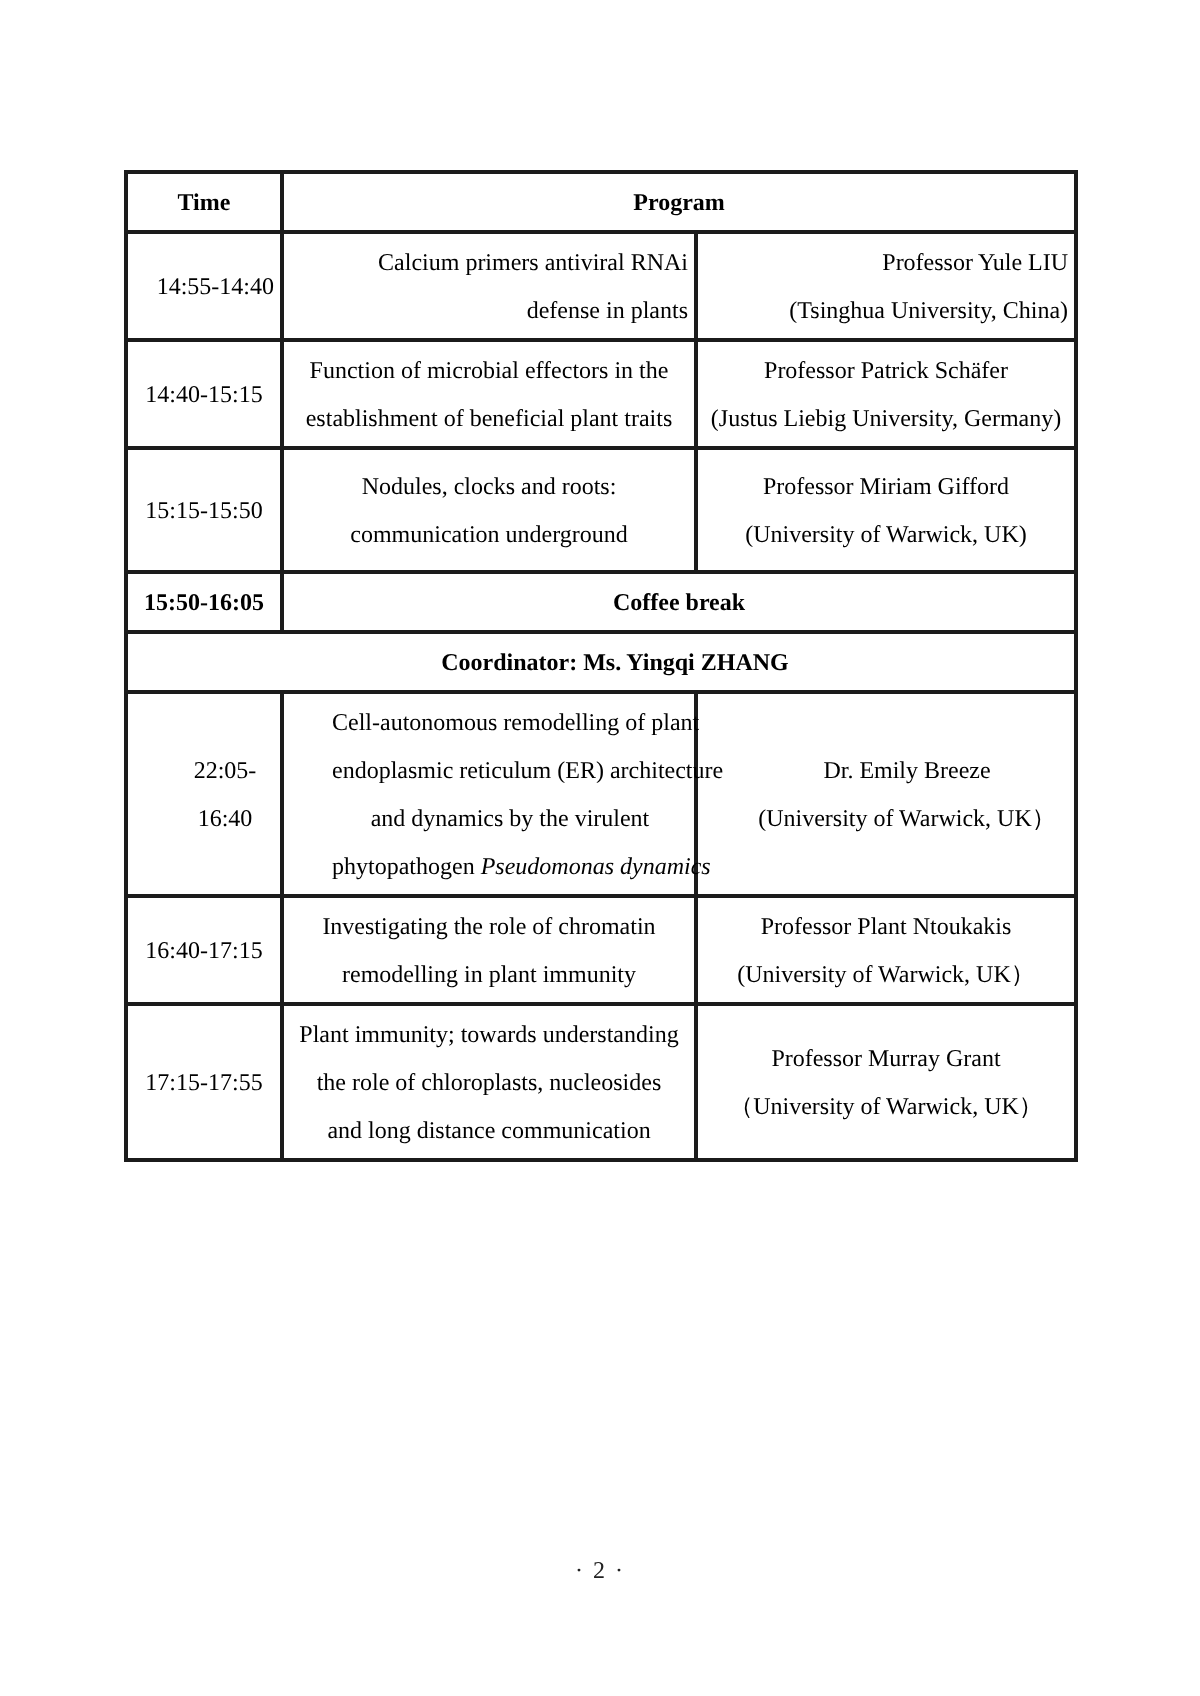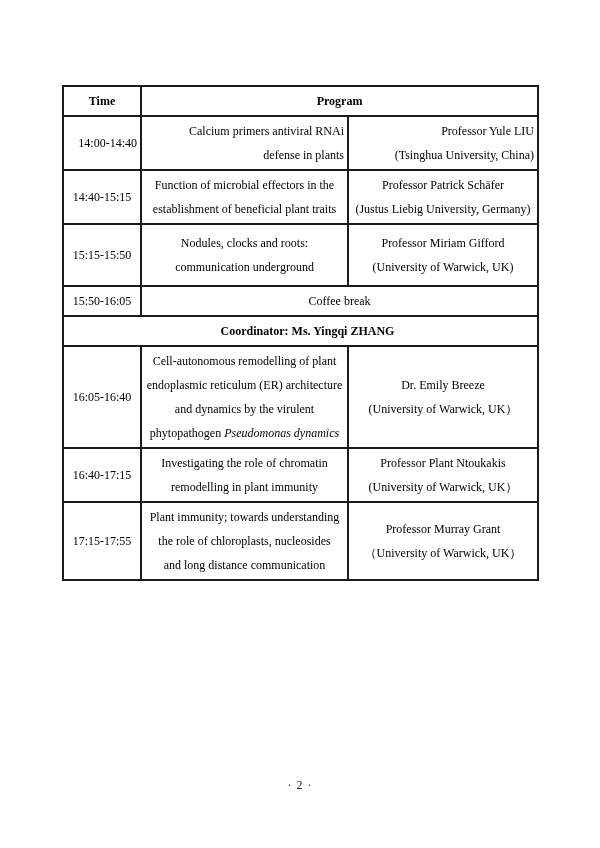--- a/index.html
+++ b/index.html
@@ -34,23 +34,23 @@
     padding: 2px 3px;
   }
   .col-time { width: 78px; }
   .col-title { width: 207px; }
   .col-speaker { width: 190px; }
 
   tr.row-header td { height: 25px; font-weight: bold; }
   tr.row-s1 td { height: 50px; text-align: right; }
   tr.row-s2 td { height: 53px; }
   tr.row-s3 td { height: 62px; margin-top: 20px; }
-  tr.row-coffee td { height: 27px; }
+  tr.row-coffee td { height: 27px; font-weight: bold; }
   tr.row-coordinator td { height: 30px; font-weight: bold; padding-left: 17px; }
-  tr.row-s4 td { height: 96px; }
+  tr.row-s4 td { height: 96px; padding-left: 24px; }
   tr.row-s5 td { height: 50px; }
   tr.row-s6 td { height: 73px; }
 
   .line { white-space: nowrap; }
   .italic { font-style: italic; }
 
   .page-number {
     position: absolute;
     left: 0;
     right: 0;
@@ -73,21 +73,21 @@
       <col class="col-speaker">
     </colgroup>
 
     <tbody>
         <tr class="row-header">
       <td>Time</td>
       <td colspan="2">Program</td>
     </tr>
 
     <tr class="row-s1">
-      <td>14:00-14:40</td>
+      <td>14:55-14:40</td>
       <td>
         <div class="line">Calcium primers antiviral RNAi</div>
         <div class="line">defense in plants</div>
       </td>
       <td>
         <div class="line">Professor Yule LIU</div>
         <div class="line">(Tsinghua University, China)</div>
       </td>
     </tr>
 
@@ -118,21 +118,21 @@
     <tr class="row-coffee">
       <td>15:50-16:05</td>
       <td colspan="2">Coffee break</td>
     </tr>
 
     <tr class="row-coordinator">
       <td colspan="3">Coordinator: Ms. Yingqi ZHANG</td>
     </tr>
 
     <tr class="row-s4">
-      <td>16:05-16:40</td>
+      <td>22:05-16:40</td>
       <td>
         <div class="line">Cell-autonomous remodelling of plant</div>
         <div class="line">endoplasmic reticulum (ER) architecture</div>
         <div class="line">and dynamics by the virulent</div>
         <div class="line"><span>phytopathogen </span><span class="italic">Pseudomonas dynamics</span></div>
       </td>
       <td>
         <div class="line">Dr. Emily Breeze</div>
         <div class="line">(University of Warwick, UK）</div>
       </td>

